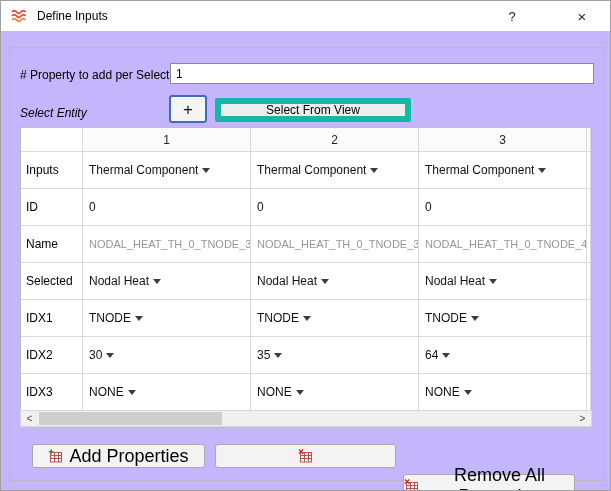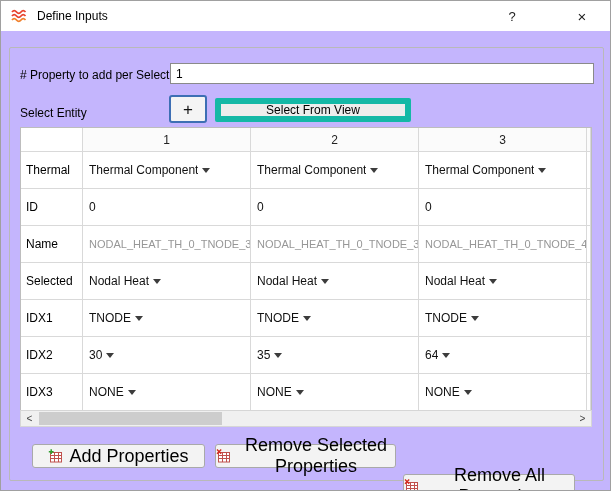--- a/index.html
+++ b/index.html
@@ -16,21 +16,21 @@
   .tb-btn { width:44px; height:30px; display:flex; align-items:center; justify-content:center; color:#222; cursor:default; }
   .help-btn { font-size:13px; margin-right:26px; }
   .close-btn { font-size:15px; margin-right:6px; }
 
   
   .groupbox { position:absolute; left:8px; top:46px; width:595px; height:434px; border:1px solid #b9b9b9; border-radius:2px; }
   .groupbox-label { position:absolute; top:-8px; left:8px; background:#ffffff; padding:0 4px; font-size:11px; color:#1a1a1a; }
 
   .field-label { position:absolute; left:10px; font-size:12px; color:#000; }
   .lbl-count { top:20px; }
-  .lbl-entity { top:58px; }
+  .lbl-entity { top:58px;font-style:italic; }
 
   .prop-input { position:absolute; left:160px; top:15px; width:424px; height:21px; border:1px solid #8a8a8a; background:#fff; font:inherit; padding:0 5px; }
 
   .plus-btn { position:absolute; left:159px; top:47px; width:38px; height:28px; background:#f4f4f4; border:2px solid #3d6fb4; border-radius:3px; font-size:17px; font-weight:400; color:#111; display:flex; align-items:center; justify-content:center; line-height:1; }
   .sfv-btn { position:absolute; left:205px; top:50px; width:196px; height:24px; background:#ededed; border:6px solid #14b8a6; border-radius:2px; font-size:12px; color:#000; display:flex; align-items:center; justify-content:center; }
 
   
   .grid-table { position:absolute; left:10px; top:79px; width:572px; border:1px solid #bdbdbd; background:#fff; display:grid; grid-template-columns:62px 168px 168px 168px 1fr; }
   .trow { display:contents; }
   .cell { border-right:1px solid #d9d9d9; border-bottom:1px solid #d9d9d9; background:#fff; display:flex; align-items:center; height:37px; padding:0 6px; overflow:hidden; white-space:nowrap; }
@@ -87,21 +87,21 @@
 
       <div class="trow">
         <div class="cell hcell corner"></div>
         <div class="cell hcell">1</div>
         <div class="cell hcell">2</div>
         <div class="cell hcell">3</div>
         <div class="cell hcell sliver"></div>
       </div>
 
       <div class="trow">
-        <div class="cell rowlabel">Thermal</div>
+        <div class="cell rowlabel">Inputs</div>
         <div class="cell combo-cell">
             <span class="combo-text">Thermal Component</span>
             <span class="dd-arrow"></span>
           </div>
         <div class="cell combo-cell">
             <span class="combo-text">Thermal Component</span>
             <span class="dd-arrow"></span>
           </div>
         <div class="cell combo-cell">
             <span class="combo-text">Thermal Component</span>
@@ -220,21 +220,20 @@
       <svg class="btn-ico" width="15" height="14" viewBox="0 0 15 14">
         <g stroke="#c0504d" fill="#fff" stroke-width="1">
           <rect x="2.5" y="3.5" width="11" height="9.5"></rect>
           <line x1="2.5" y1="6.5" x2="13.5" y2="6.5"></line>
           <line x1="2.5" y1="9.5" x2="13.5" y2="9.5"></line>
           <line x1="6.5" y1="3.5" x2="6.5" y2="13"></line>
           <line x1="10.5" y1="3.5" x2="10.5" y2="13"></line>
         </g>
         <path d="M1 0.6 l4.2 4.2 M5.2 0.6 l-4.2 4.2" stroke="#d42a1e" stroke-width="1.4" fill="none"></path>
       </svg>
-      <span>Remove Selected Properties</span>
     </button>
 
     <button class="footer-btn btn-rem-all">
       <svg class="btn-ico" width="15" height="14" viewBox="0 0 15 14">
         <g stroke="#c0504d" fill="#fff" stroke-width="1">
           <rect x="2.5" y="3.5" width="11" height="9.5"></rect>
           <line x1="2.5" y1="6.5" x2="13.5" y2="6.5"></line>
           <line x1="2.5" y1="9.5" x2="13.5" y2="9.5"></line>
           <line x1="6.5" y1="3.5" x2="6.5" y2="13"></line>
           <line x1="10.5" y1="3.5" x2="10.5" y2="13"></line>

